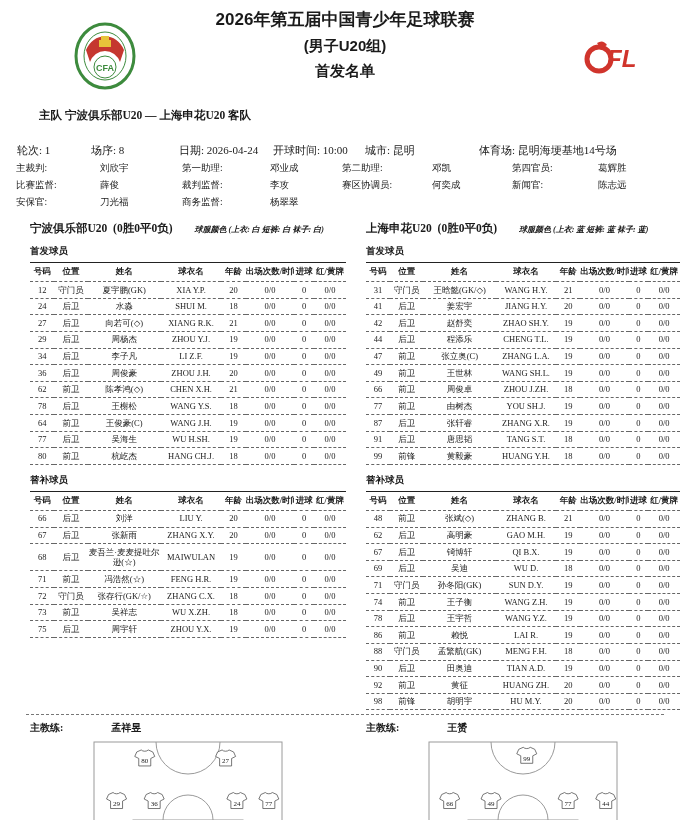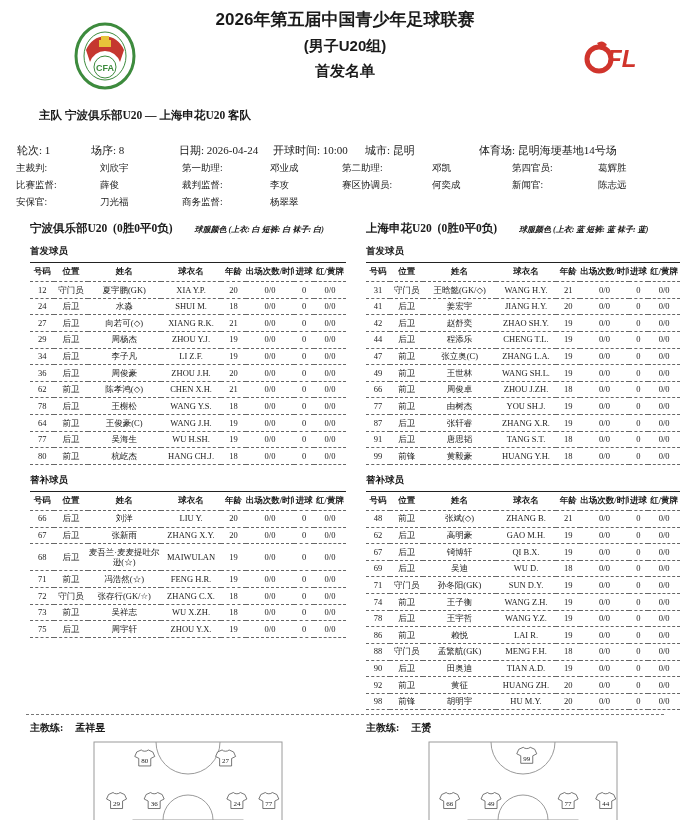--- a/index.html
+++ b/index.html
@@ -28,21 +28,21 @@
   .team-kit{font-weight:bold;font-size:8px;margin-left:22px;white-space:nowrap;font-style:italic;}
   .sec-label{font-weight:bold;font-size:9.5px;margin-top:9px;}
   table.roster{width:100%;border-collapse:collapse;margin-top:4px;border-top:1.5px solid #222;border-bottom:1px dashed #666;table-layout:fixed;}
   table.roster th{font-weight:bold;font-size:8.5px;padding:3px 0;border-bottom:1px dashed #666;white-space:nowrap;overflow:hidden;}
   table.roster td{font-size:8.5px;text-align:center;padding:2.5px 0;border-bottom:1px dashed #666;overflow:hidden;}
   table.roster tr td{line-height:1.25;}
   col.c0{width:8%;}col.c1{width:11%;}col.c2{width:24%;}col.c3{width:20%;}
   col.c4{width:8%;}col.c5{width:16%;}col.c6{width:6.5%;}col.c7{width:10.5%;}
   .subs-zone{min-height:196px;}
   .divider{border-top:1px dashed #777;margin:4px 26px 0 26px;}
-  .coach-line{display:flex;margin-top:6px;font-weight:bold;font-size:10px;}
+  .coach-line{display:flex;margin-top:6px;font-weight:bold;font-size:10px;gap:36px;}
   .coach-name{margin-left:12px;}
   
   .pitch-wrap{display:flex;justify-content:center;margin-top:6px;}
   svg .fl{fill:none;stroke:#9a9a9a;stroke-width:1;}
   svg text.jnum{font-family:"Liberation Serif","DejaVu Serif",serif;font-size:7px;fill:#222;text-anchor:middle;}
 </style>
 </head>
 <body>
 
 <div class="page">

